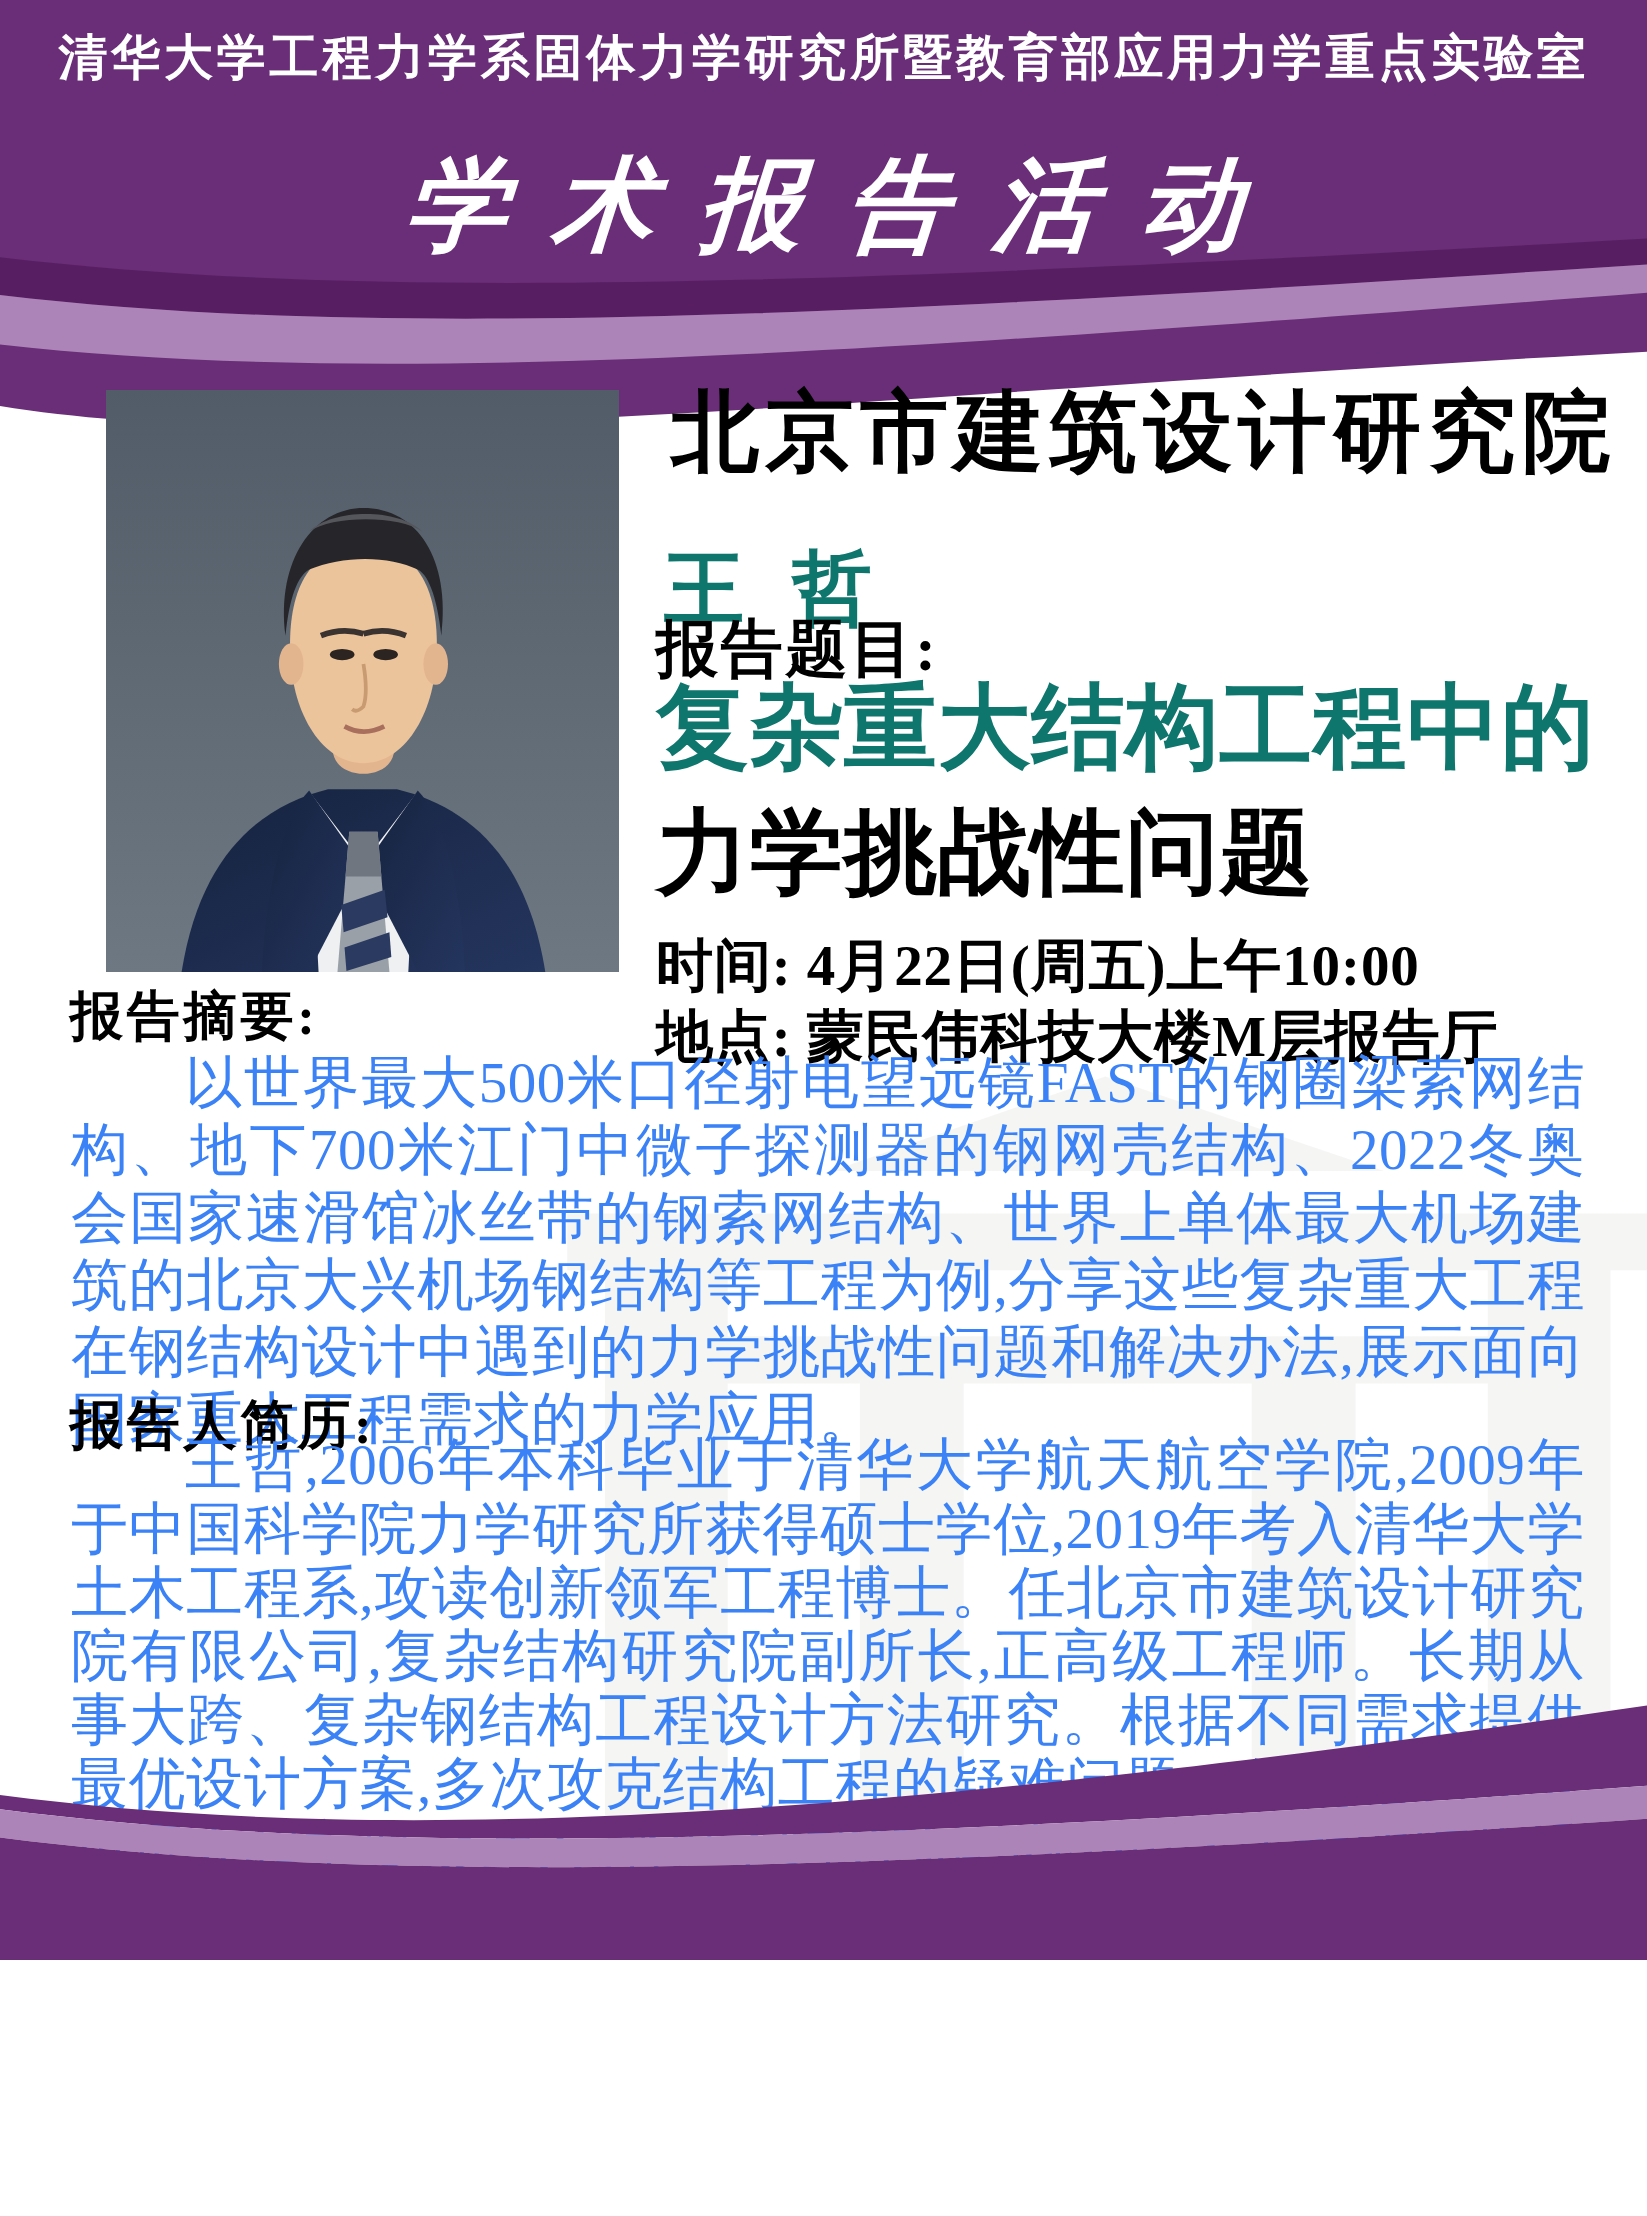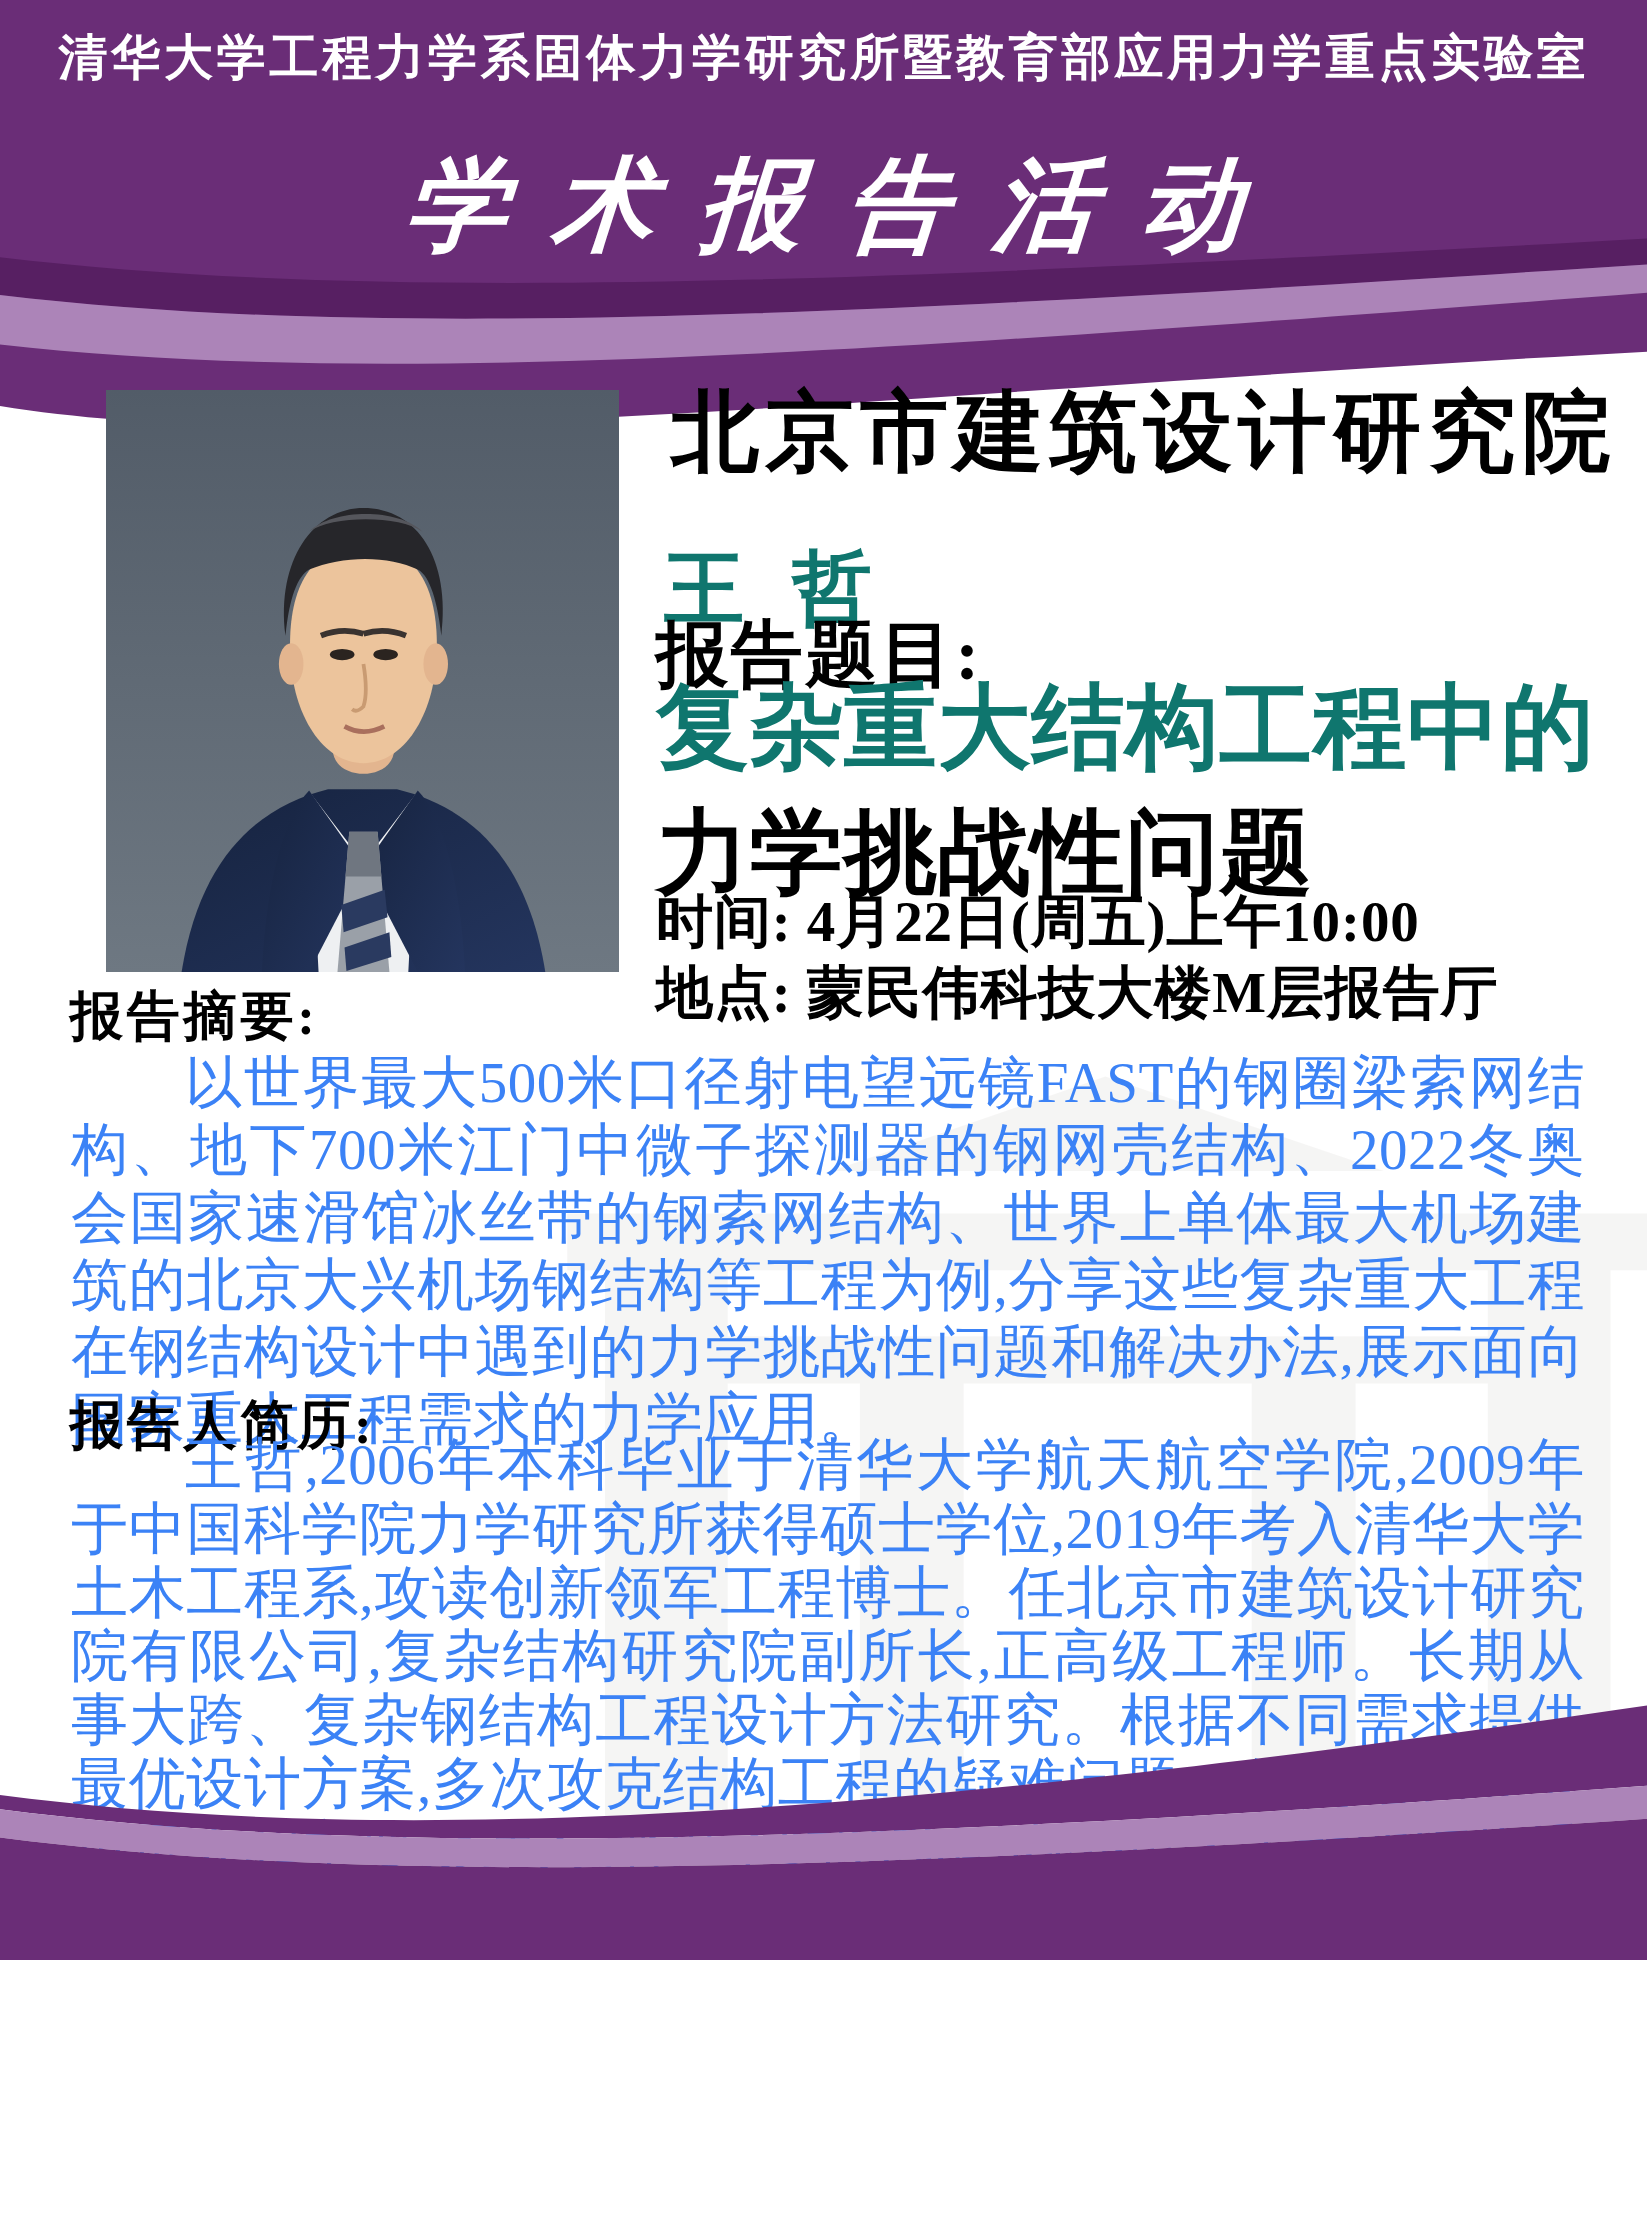--- a/index.html
+++ b/index.html
@@ -30,33 +30,33 @@
   .affiliation{
     position:absolute;left:656px;top:373px;width:973px;
     color:#000;font-size:88px;font-weight:600;letter-spacing:6.6px;white-space:nowrap;margin-left:15px;
   }
   .speaker-name{
     position:absolute;left:664px;top:536px;
     color:#0f766e;font-size:80px;font-weight:bold;letter-spacing:14px;white-space:nowrap;
   }
   .title-label{
     position:absolute;left:656px;top:607px;
-    color:#000;font-size:72px;font-weight:bold;letter-spacing:2.8px;
+    color:#000;font-size:62px;font-weight:bold;letter-spacing:2.8px;
   }
   .talk-title1{
     position:absolute;left:656px;top:665px;width:982px;
     color:#0f766e;font-size:93px;font-weight:bold;letter-spacing:0.9px;white-space:nowrap;
   }
   .talk-title2{
     position:absolute;left:656px;top:790px;width:982px;
     color:#000;font-size:93px;font-weight:bold;letter-spacing:0.9px;white-space:nowrap;
   }
   .time-line,.place-line{
     position:absolute;left:656px;
-    color:#000;font-size:57px;font-weight:bold;white-space:nowrap;letter-spacing:0.9px;
+    color:#000;font-size:57px;font-weight:bold;white-space:nowrap;letter-spacing:0.9px;margin-top:44px;
   }
   .time-line{top:884px;}
   .place-line{top:955px;}
   
   .section-label{
     position:absolute;left:70px;
     color:#000;font-size:53px;font-weight:bold;letter-spacing:3.8px;
   }
   .abstract-label{top:981px;}
   .bio-label{top:1364px;margin-top:26px;}

